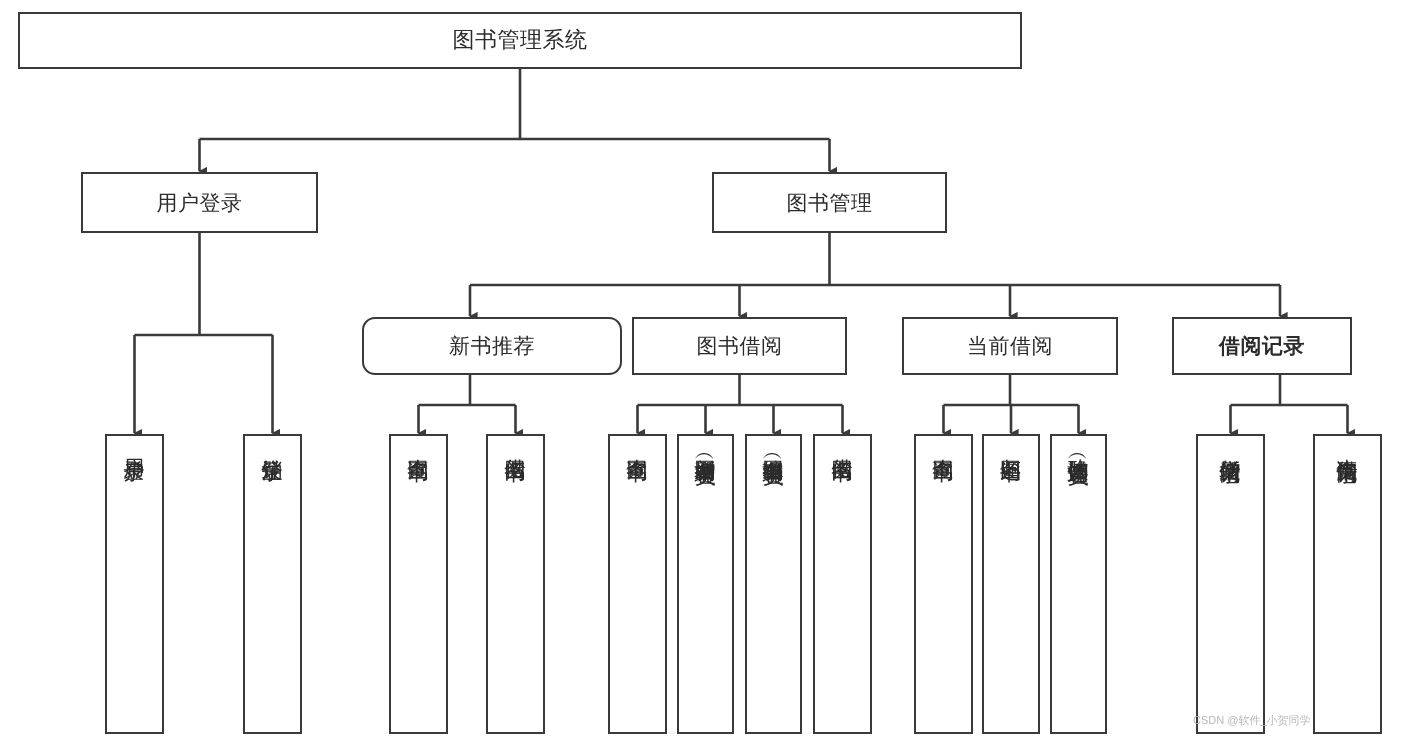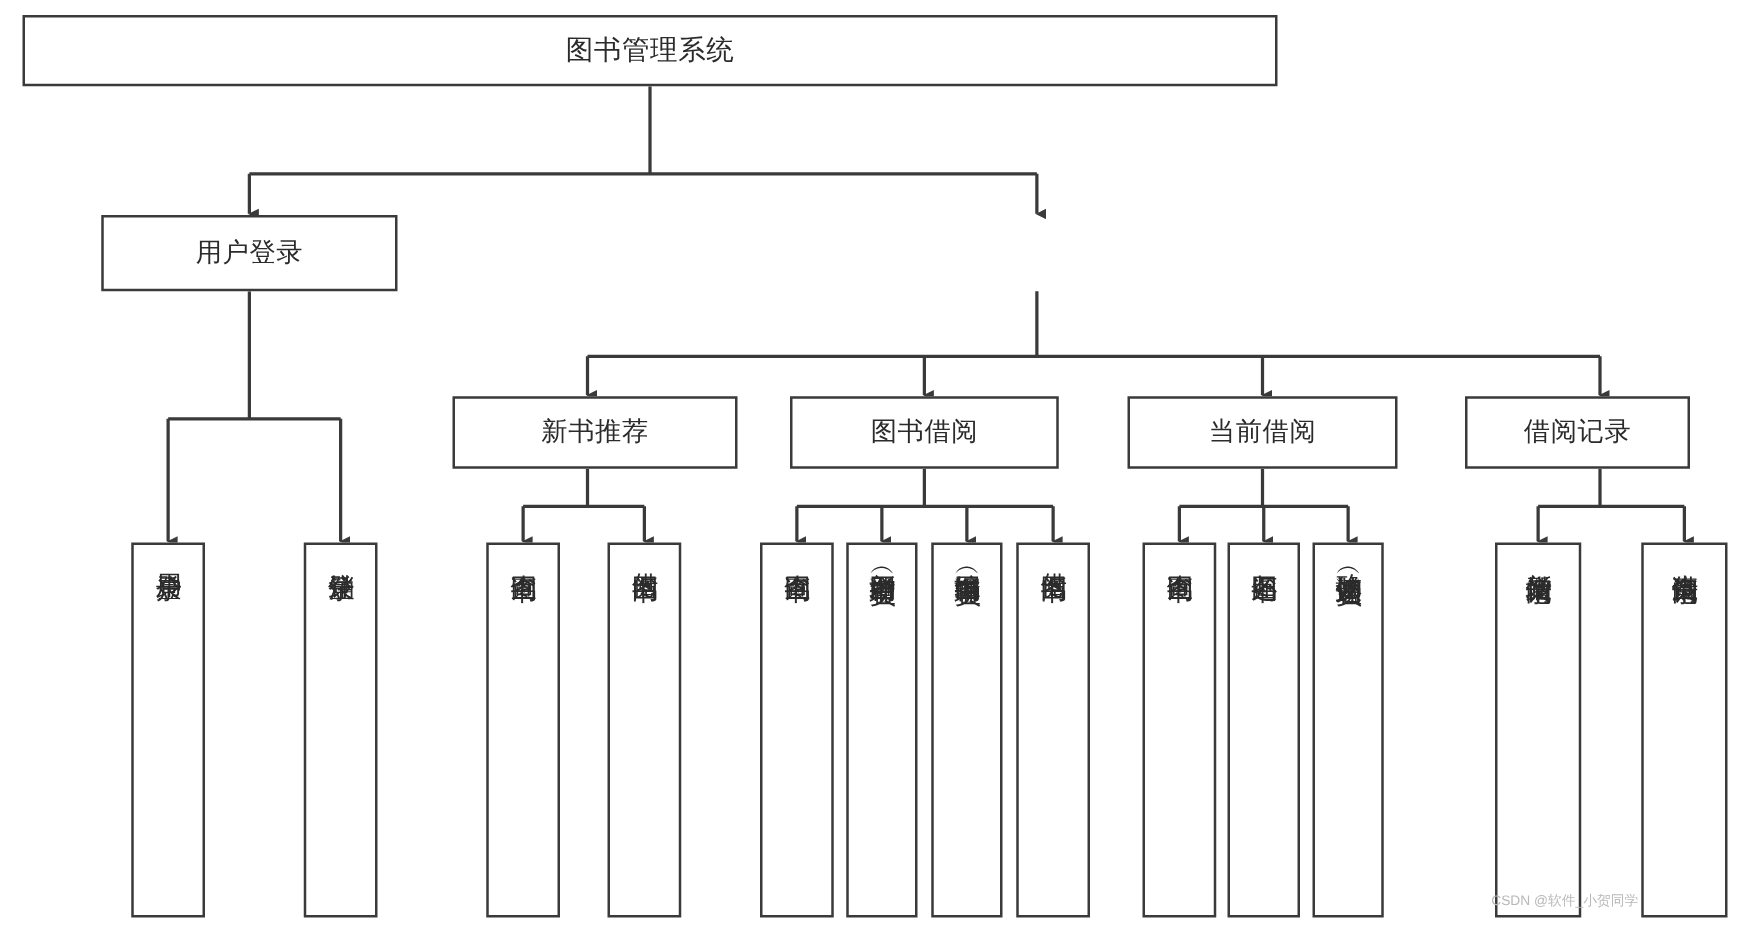--- a/index.html
+++ b/index.html
@@ -115,31 +115,34 @@
       </g>
   </svg>
 
   <div class="node root horizontal" style="left: 18px; top: 12px; width: 1004px; height: 57px;">
     <span class="label">图书管理系统</span>
   </div>
 
   <div class="node horizontal" style="left: 81px; top: 172px; width: 237px; height: 61px;">
     <span class="label">用户登录</span>
   </div>
+  <div class="node horizontal" style="left: 712px; top: 172px; width: 235px; height: 61px;">
+    <span class="label">图书管理</span>
+  </div>
 
-  <div class="node horizontal" style="left: 362px; top: 317px; width: 228px; height: 58px;">
+  <div class="node horizontal" style="left: 362px; top: 317px; width: 260px; height: 58px; border-radius: 13px;">
     <span class="label">新书推荐</span>
   </div>
   <div class="node horizontal" style="left: 902px; top: 317px; width: 216px; height: 58px;">
     <span class="label">当前借阅</span>
   </div>
   <div class="node horizontal" style="left: 632px; top: 317px; width: 215px; height: 58px;">
     <span class="label">图书借阅</span>
   </div>
-  <div class="node horizontal" style="left: 1172px; top: 317px; width: 180px; height: 58px;">
+  <div class="node horizontal" style="left: 1172px; top: 317px; width: 180px; height: 58px; font-weight: bold;">
     <span class="label">借阅记录</span>
   </div>
 
   <div class="node vertical" style="left: 105px; top: 434px; width: 59px; height: 300px;">
     <span class="label">用户登录</span>
   </div>
   <div class="node vertical" style="left: 243px; top: 434px; width: 59px; height: 300px;">
     <span class="label">注销登录</span>
   </div>
 

